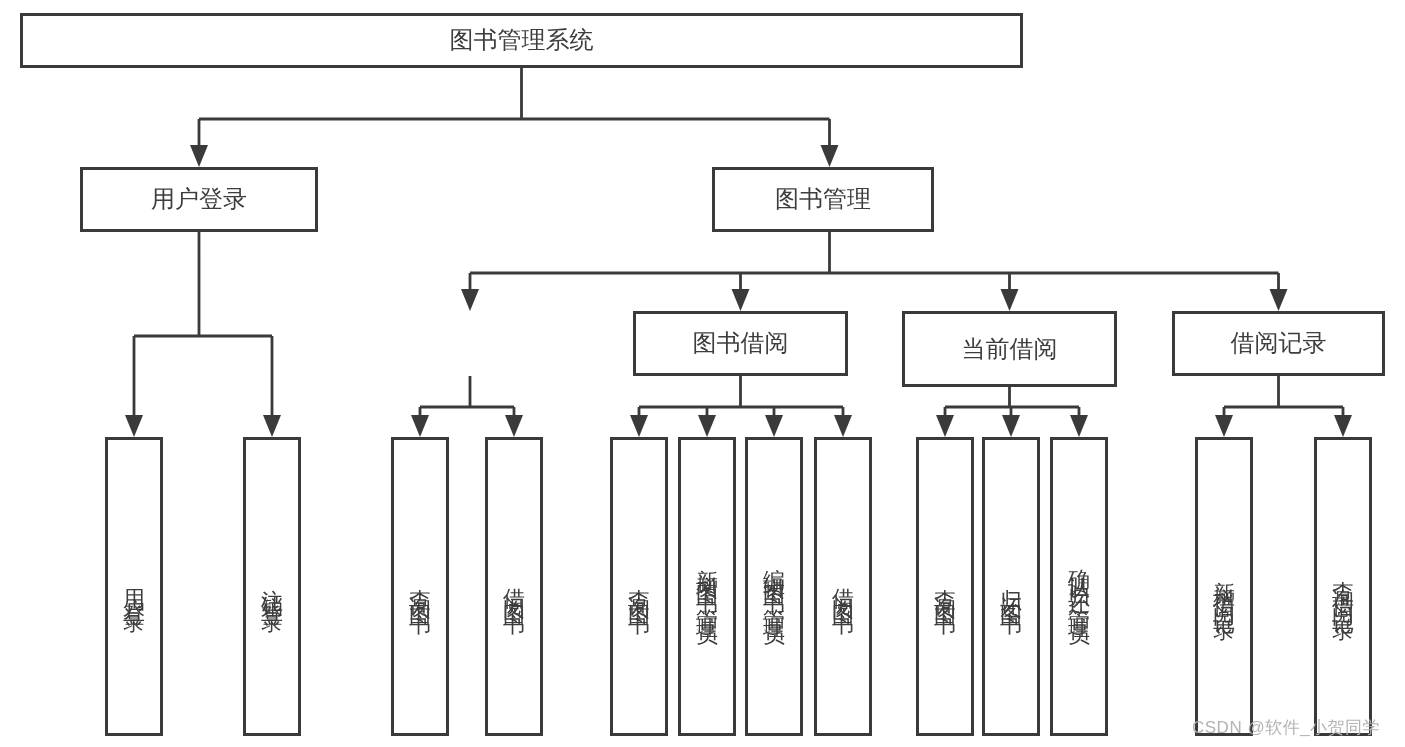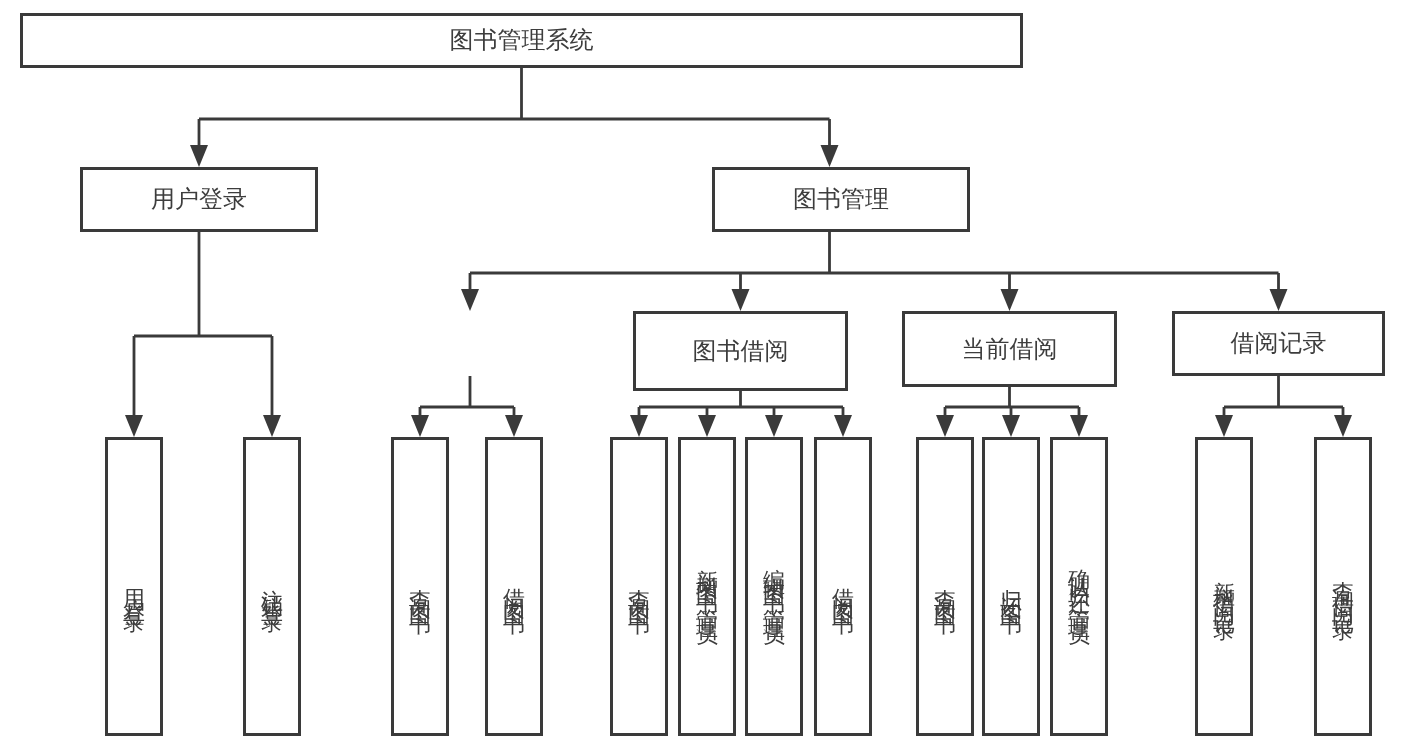--- a/index.html
+++ b/index.html
@@ -87,23 +87,23 @@
       <polygon points="1002,415 1020,415 1011,437"></polygon>
       <polygon points="1070,415 1088,415 1079,437"></polygon>
       <polygon points="1215,415 1233,415 1224,437"></polygon>
       <polygon points="1334,415 1352,415 1343,437"></polygon>
     </g>
   </svg>
 
   <div class="node" style="left:20px;top:13px;width:1003px;height:55px">图书管理系统</div>
 
   <div class="node" style="left:80px;top:167px;width:238px;height:65px">用户登录</div>
-  <div class="node" style="left:712px;top:167px;width:258px;height:65px">图书管理</div>
+  <div class="node" style="left:712px;top:167px;width:222px;height:65px">图书管理</div>
 
-  <div class="node" style="left:633px;top:311px;width:215px;height:80px">图书借阅</div>
+  <div class="node" style="left:633px;top:311px;width:215px;height:65px">图书借阅</div>
   <div class="node" style="left:902px;top:311px;width:215px;height:76px">当前借阅</div>
   <div class="node" style="left:1172px;top:311px;width:213px;height:65px">借阅记录</div>
 
   <div class="node leaf" style="left:105px;top:437px;width:58px;height:299px">用户登录</div>
   <div class="node leaf" style="left:243px;top:437px;width:58px;height:299px">注销登录</div>
 
   <div class="node leaf" style="left:391px;top:437px;width:58px;height:299px">查询图书</div>
   <div class="node leaf" style="left:485px;top:437px;width:58px;height:299px">借阅图书</div>
 
   <div class="node leaf" style="left:610px;top:437px;width:58px;height:299px">查询图书</div>
@@ -111,13 +111,14 @@
   <div class="node leaf" style="left:745px;top:437px;width:58px;height:299px">编辑图书（管理员）</div>
   <div class="node leaf" style="left:814px;top:437px;width:58px;height:299px">借阅图书</div>
 
   <div class="node leaf" style="left:916px;top:437px;width:58px;height:299px">查询图书</div>
   <div class="node leaf" style="left:982px;top:437px;width:58px;height:299px">归还图书</div>
   <div class="node leaf" style="left:1050px;top:437px;width:58px;height:299px">确认归还（管理员）</div>
 
   <div class="node leaf" style="left:1195px;top:437px;width:58px;height:299px">新增借阅记录</div>
   <div class="node leaf" style="left:1314px;top:437px;width:58px;height:299px">查询借阅记录</div>
 
+  <div class="watermark">CSDN @软件_小贺同学</div>
 </div>
 
 </body></html>

